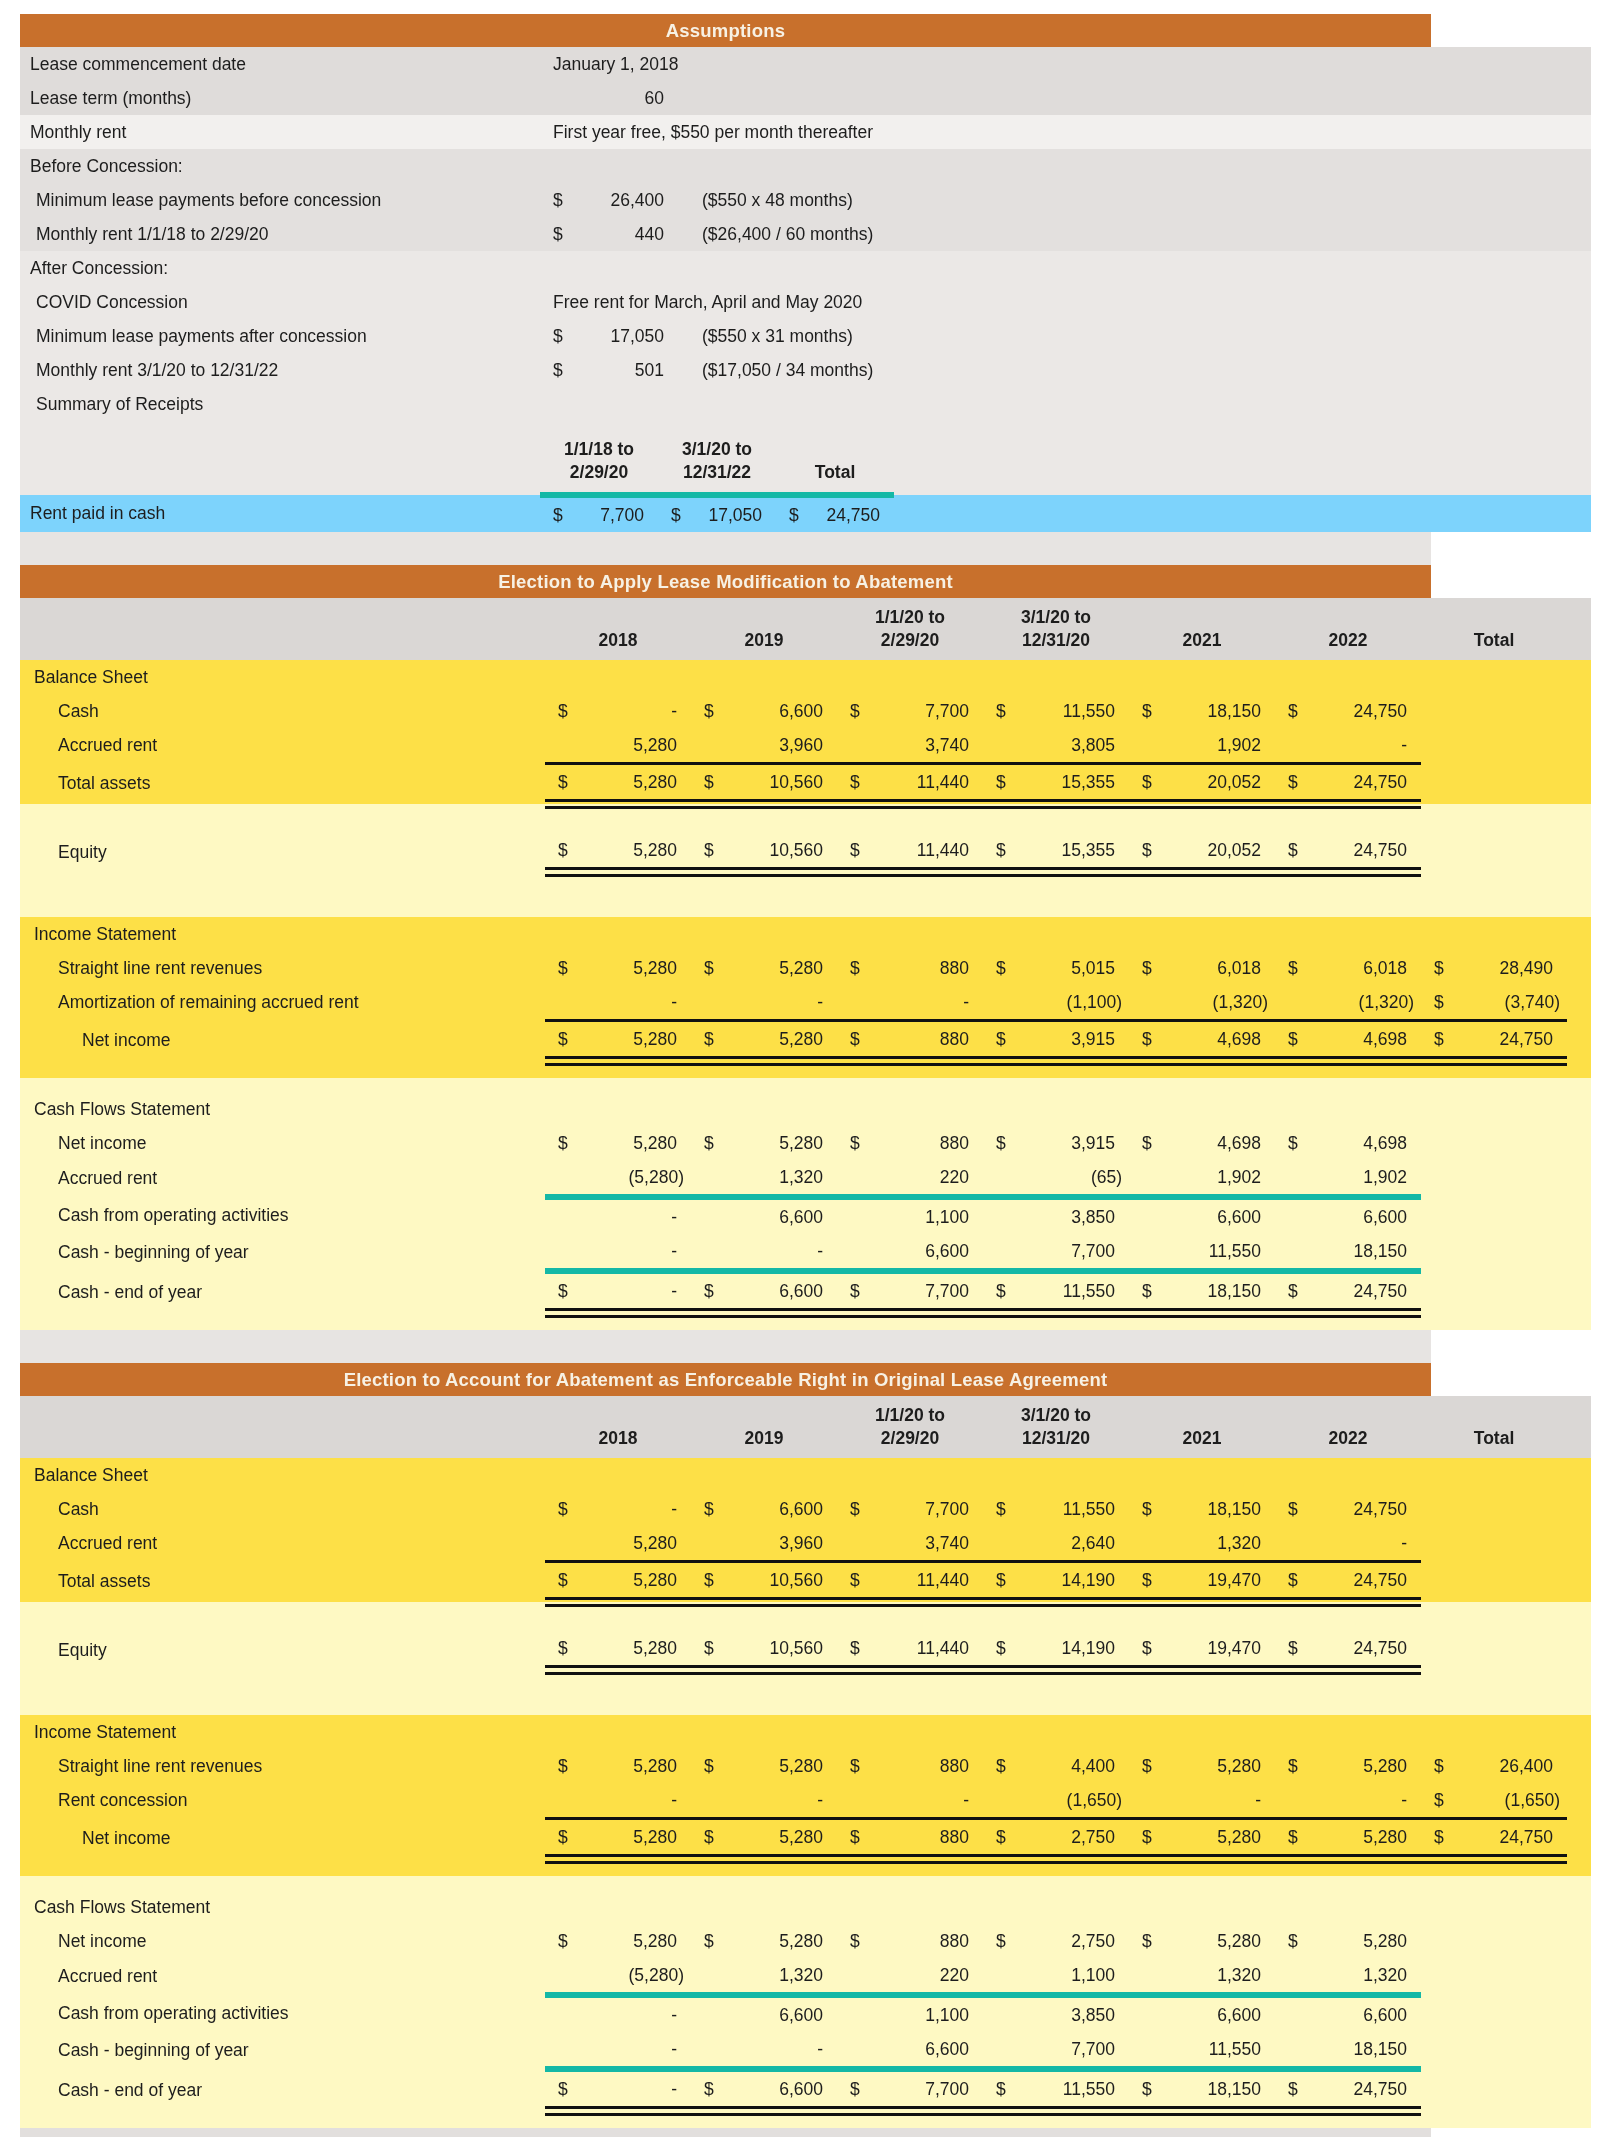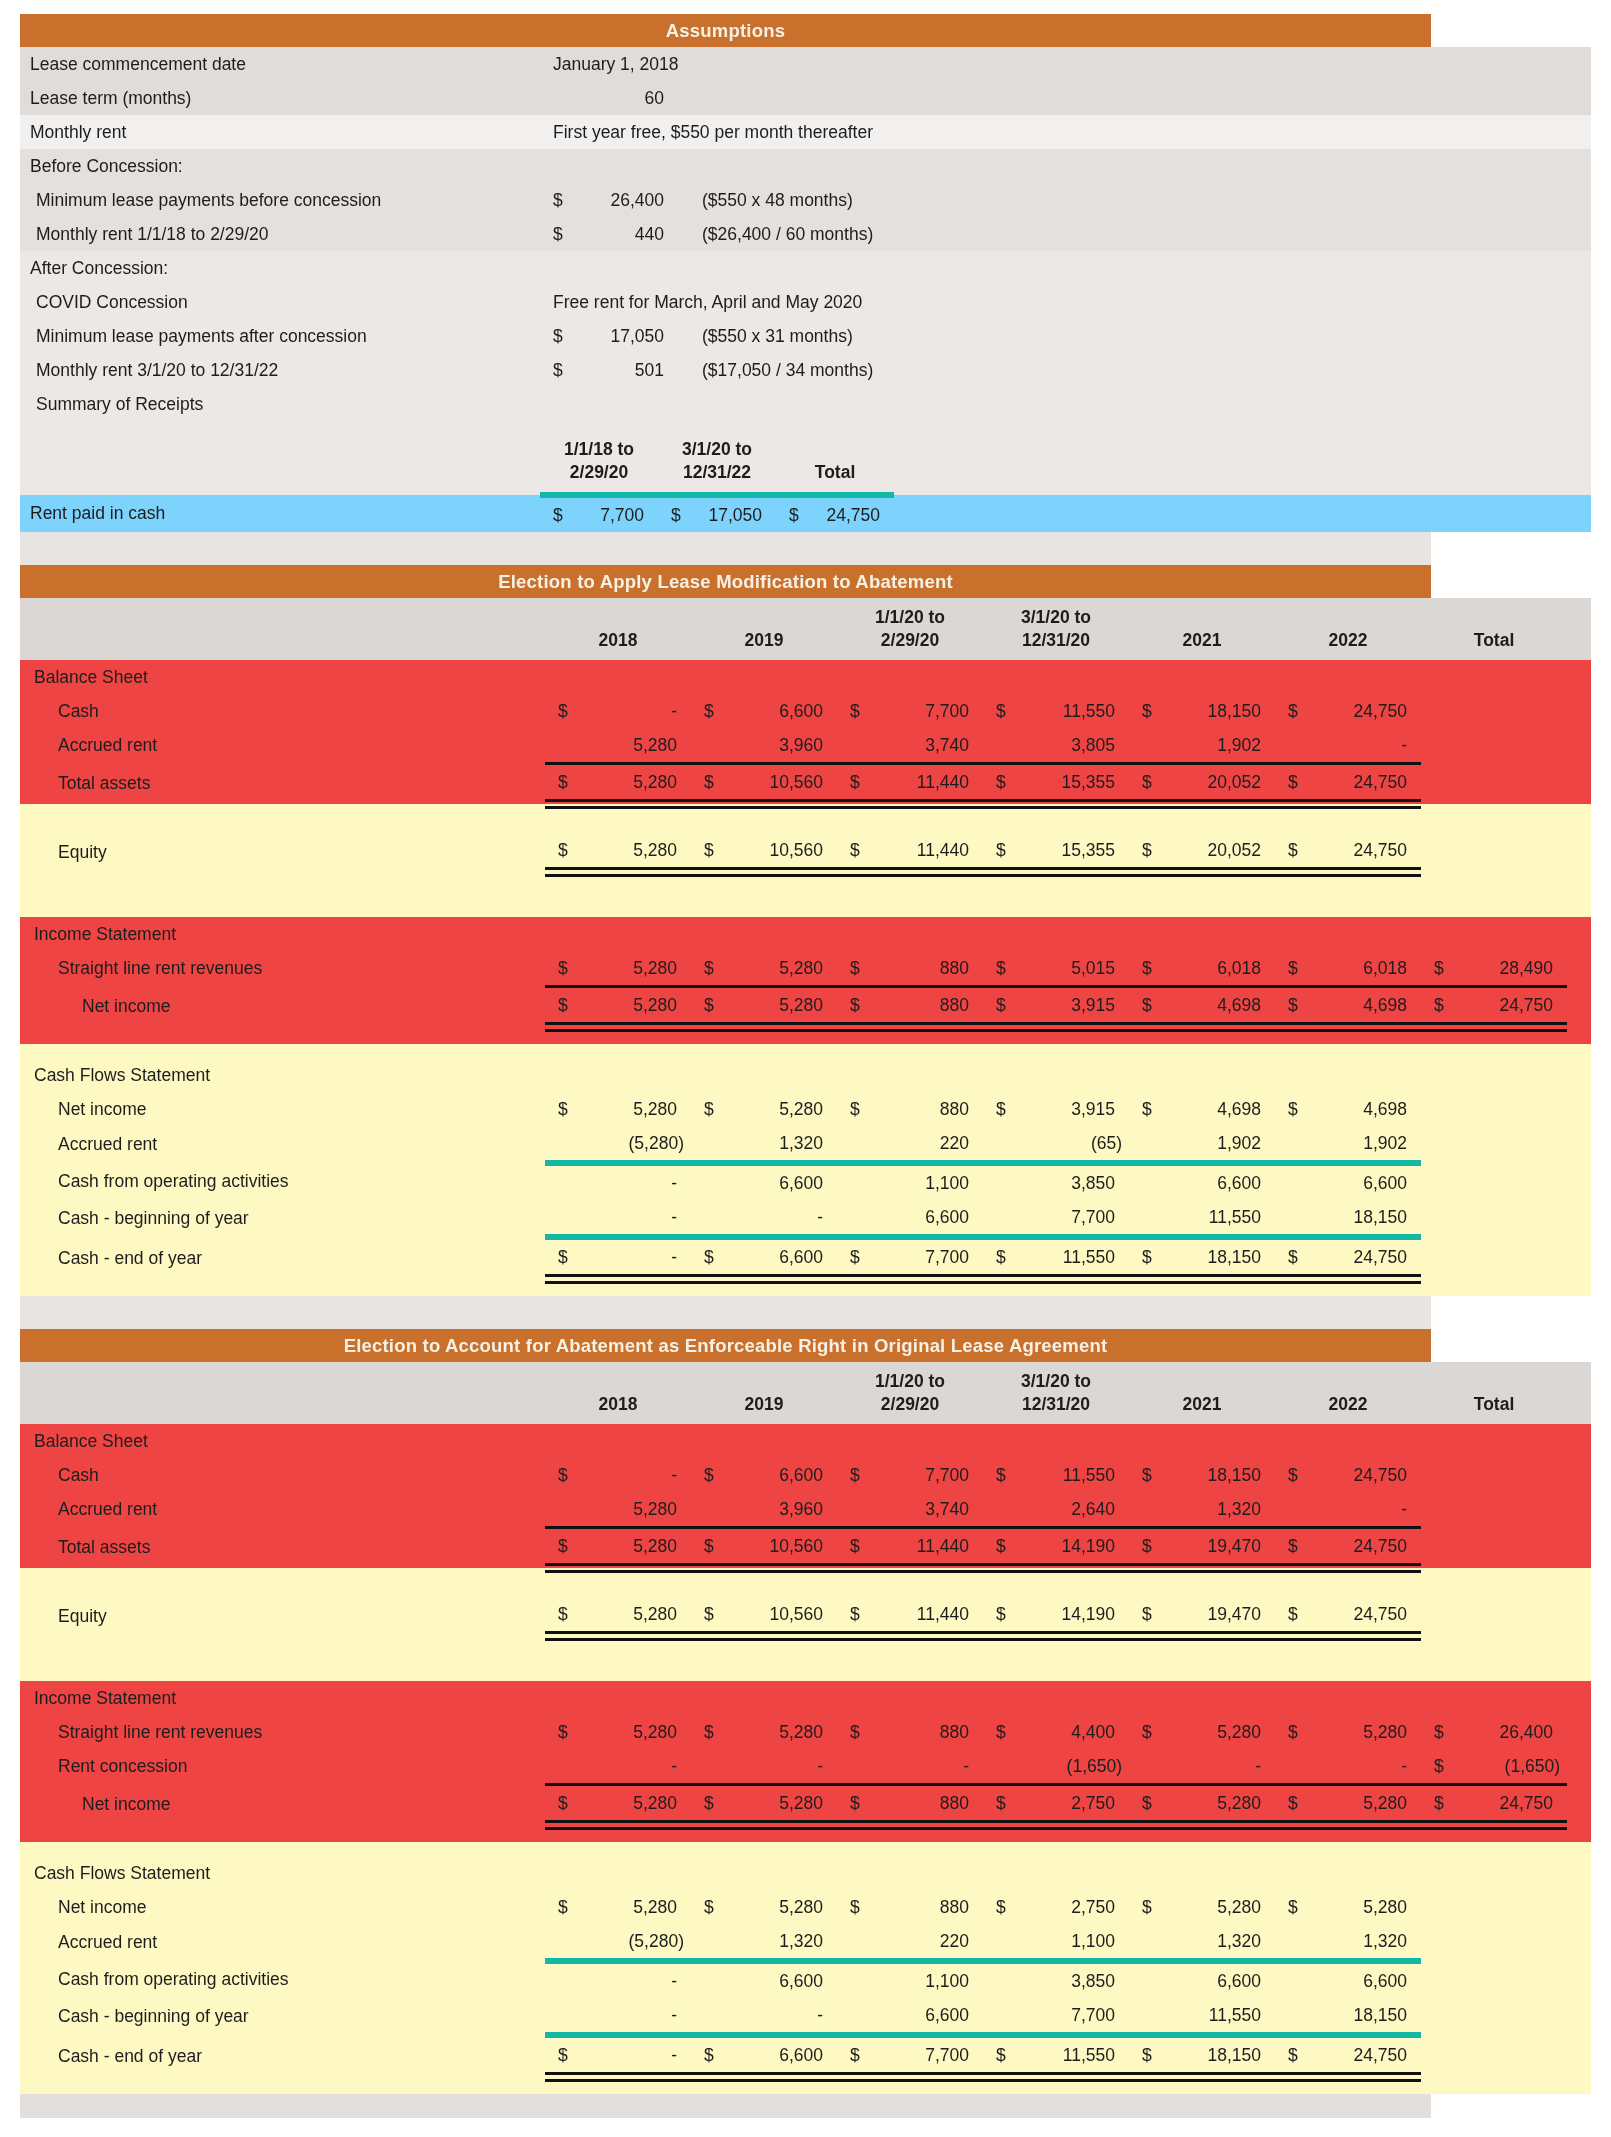--- a/index.html
+++ b/index.html
@@ -19,21 +19,21 @@
   .note{padding-left:24px;}
   .val{padding-left:13px;}
   
   .hcell{font-weight:bold;text-align:center;line-height:1.35;vertical-align:bottom;padding-bottom:7px;}
   .hl1,.hl2{font-size:17.5px;}
   
   .rt{border-top:3px solid #111;}
   .rb{border-bottom:6px solid #14b8a6;}
   .rd{border-bottom:10px double #111;}
   
-  tbody.light{background:#ef4444;}
+  tbody.light{background:#fde047;}
   tbody.dark{background:#fef9c3;}
   tbody.ghdr{background:#DAD7D5;}
   tr.b1{background:#DFDCDA;}
   tr.b2{background:#F2F0EE;margin-left:35px;}
   tr.b3{background:#E3E0DE;}
   tr.b4{background:#EBE8E6;}
   tr.b5{background:#7dd3fc;}
   .gapband{background:#E7E4E2;height:33px;}
   .tailband{background:#E2DFDD;height:24px;}
 </style>
@@ -356,20 +356,38 @@
             <td class="n">5,015</td>
             <td class="d">$</td>
             <td class="n">6,018</td>
             <td class="d">$</td>
             <td class="n">6,018</td>
             <td class="d">$</td>
             <td class="n">28,490</td>
             <td></td>
           </tr>
           <tr>
+            <td class="li1">Amortization of remaining accrued rent</td>
+            <td class="d"></td>
+            <td class="n">-</td>
+            <td class="d"></td>
+            <td class="n">-</td>
+            <td class="d"></td>
+            <td class="n">-</td>
+            <td class="d"></td>
+            <td class="n neg">(1,100)</td>
+            <td class="d"></td>
+            <td class="n neg">(1,320)</td>
+            <td class="d"></td>
+            <td class="n neg">(1,320)</td>
+            <td class="d">$</td>
+            <td class="n neg">(3,740)</td>
+            <td></td>
+          </tr>
+          <tr>
             <td class="li2">Net income</td>
             <td class="d rt rd">$</td>
             <td class="n rt rd">5,280</td>
             <td class="d rt rd">$</td>
             <td class="n rt rd">5,280</td>
             <td class="d rt rd">$</td>
             <td class="n rt rd">880</td>
             <td class="d rt rd">$</td>
             <td class="n rt rd">3,915</td>
             <td class="d rt rd">$</td>

